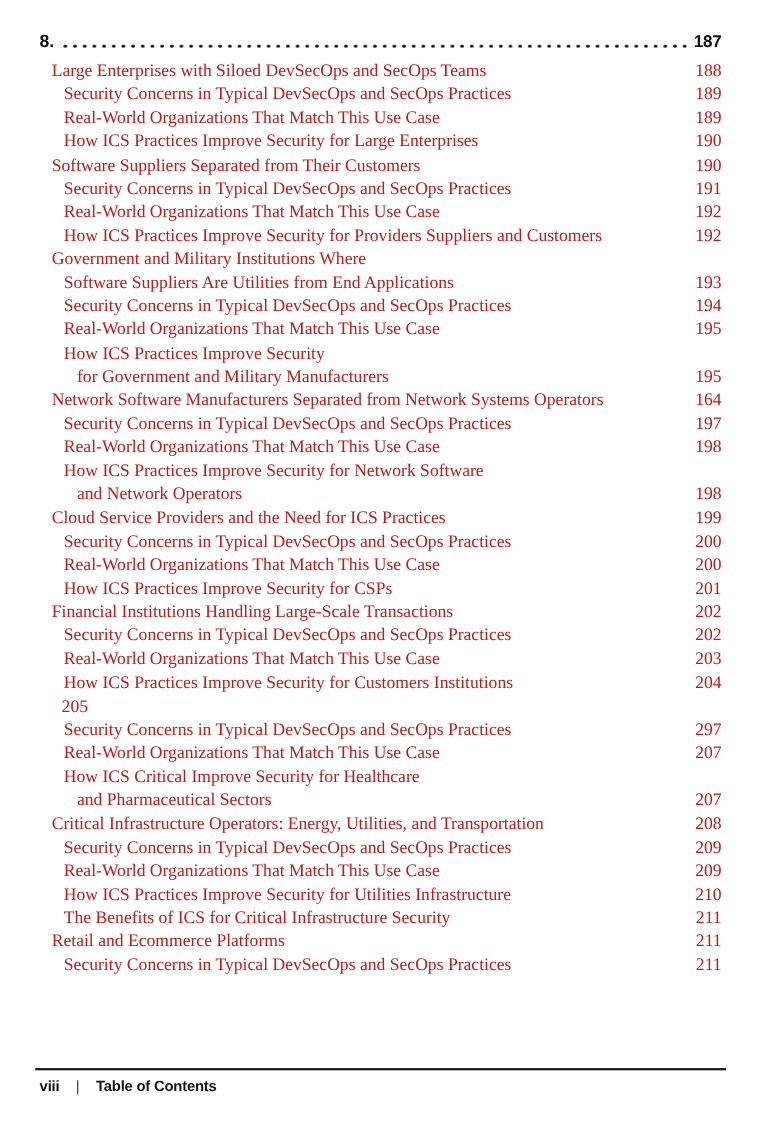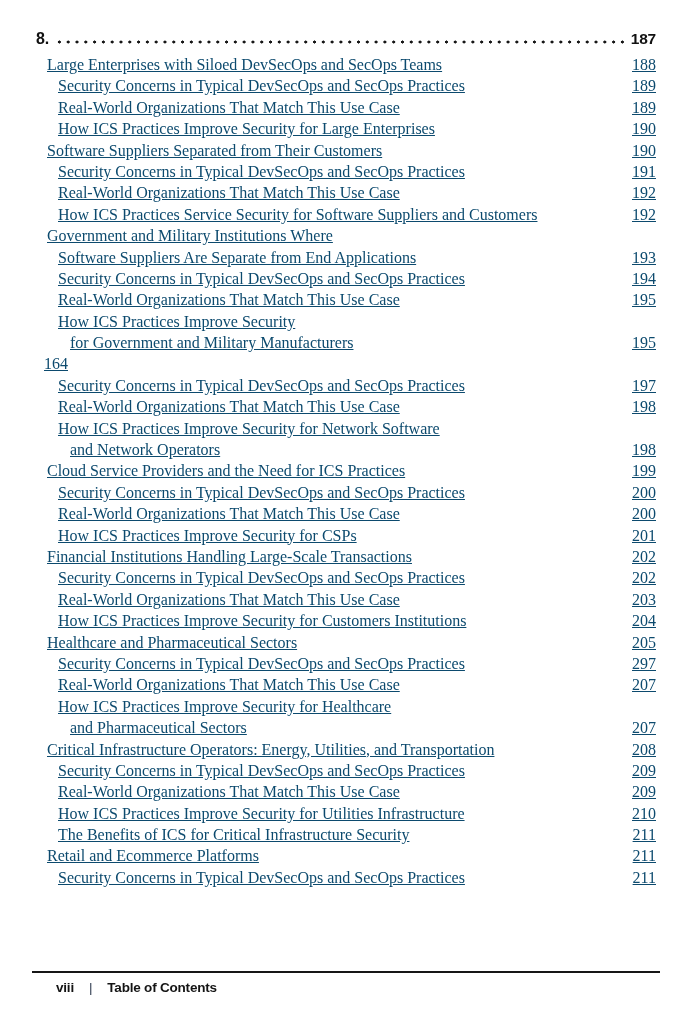--- a/index.html
+++ b/index.html
@@ -53,28 +53,27 @@
   .ch-page { flex: 0 0 auto; font-size: 15.5px; }
 
   
   .row {
     display: flex;
     justify-content: space-between;
     align-items: baseline;
     height: 21.4px;
     line-height: 21.4px;
     font-size: 16px;
-    color: #0c4a6e;
-    text-decoration: underline;
+    color: #b91c1c;
   }
   .row .txt { white-space: nowrap; }
   .lvl1 .txt { padding-left: 11px; }
   .lvl2 .txt { padding-left: 22px; }
   .lvl3 .txt { padding-left: 34px; }
-  .row .pg { margin-left: 8px; flex: 0 0 auto; }
+  .row .pg { margin-left: 20px; flex: 0 0 auto; }
 
   
   .footer-rule {
     position: absolute;
     left: 32px;
     right: 31px;
     top: 971px;
     height: 2px;
     background: #161616;
   }
@@ -82,21 +81,20 @@
     position: absolute;
     left: 36px;
     top: 980px;
     display: flex;
     align-items: baseline;
     font-family: "Liberation Sans", sans-serif;
     font-weight: bold;
     font-size: 13.5px;
     letter-spacing: -0.2px;
     color: #141414;
-    margin-left: 20px;
   }
   .footer-line .sep {
     font-weight: normal;
     color: #2e3a4e;
     margin: 0 15px;
   }
 </style>
 </head>
 <body>
 
@@ -133,48 +131,49 @@
         </div>
         <div class="row lvl2">
           <span class="txt">Security Concerns in Typical DevSecOps and SecOps Practices</span>
           <span class="pg">191</span>
         </div>
         <div class="row lvl2">
           <span class="txt">Real-World Organizations That Match This Use Case</span>
           <span class="pg">192</span>
         </div>
         <div class="row lvl2">
-          <span class="txt">How ICS Practices Service Security for Software Suppliers and Customers</span>
+          <span class="txt">How ICS Practices Improve Security for Providers Suppliers and Customers</span>
           <span class="pg">192</span>
         </div>
         <div class="row lvl1">
           <span class="txt">Government and Military Institutions Where</span>
           <span class="pg"></span>
         </div>
         <div class="row lvl2">
-          <span class="txt">Software Suppliers Are Separate from End Applications</span>
+          <span class="txt">Software Suppliers Are Utilities from End Applications</span>
           <span class="pg">193</span>
         </div>
         <div class="row lvl2">
           <span class="txt">Security Concerns in Typical DevSecOps and SecOps Practices</span>
           <span class="pg">194</span>
         </div>
         <div class="row lvl2">
           <span class="txt">Real-World Organizations That Match This Use Case</span>
           <span class="pg">195</span>
         </div>
         <div class="row lvl2">
           <span class="txt">How ICS Practices Improve Security</span>
           <span class="pg"></span>
         </div>
         <div class="row lvl3">
           <span class="txt">for Government and Military Manufacturers</span>
           <span class="pg">195</span>
         </div>
         <div class="row lvl1">
+          <span class="txt">Network Software Manufacturers Separated from Network Systems Operators</span>
           <span class="pg">164</span>
         </div>
         <div class="row lvl2">
           <span class="txt">Security Concerns in Typical DevSecOps and SecOps Practices</span>
           <span class="pg">197</span>
         </div>
         <div class="row lvl2">
           <span class="txt">Real-World Organizations That Match This Use Case</span>
           <span class="pg">198</span>
         </div>
@@ -212,33 +211,32 @@
         </div>
         <div class="row lvl2">
           <span class="txt">Real-World Organizations That Match This Use Case</span>
           <span class="pg">203</span>
         </div>
         <div class="row lvl2">
           <span class="txt">How ICS Practices Improve Security for Customers Institutions</span>
           <span class="pg">204</span>
         </div>
         <div class="row lvl1">
-          <span class="txt">Healthcare and Pharmaceutical Sectors</span>
           <span class="pg">205</span>
         </div>
         <div class="row lvl2">
           <span class="txt">Security Concerns in Typical DevSecOps and SecOps Practices</span>
           <span class="pg">297</span>
         </div>
         <div class="row lvl2">
           <span class="txt">Real-World Organizations That Match This Use Case</span>
           <span class="pg">207</span>
         </div>
         <div class="row lvl2">
-          <span class="txt">How ICS Practices Improve Security for Healthcare</span>
+          <span class="txt">How ICS Critical Improve Security for Healthcare</span>
           <span class="pg"></span>
         </div>
         <div class="row lvl3">
           <span class="txt">and Pharmaceutical Sectors</span>
           <span class="pg">207</span>
         </div>
         <div class="row lvl1">
           <span class="txt">Critical Infrastructure Operators: Energy, Utilities, and Transportation</span>
           <span class="pg">208</span>
         </div>

